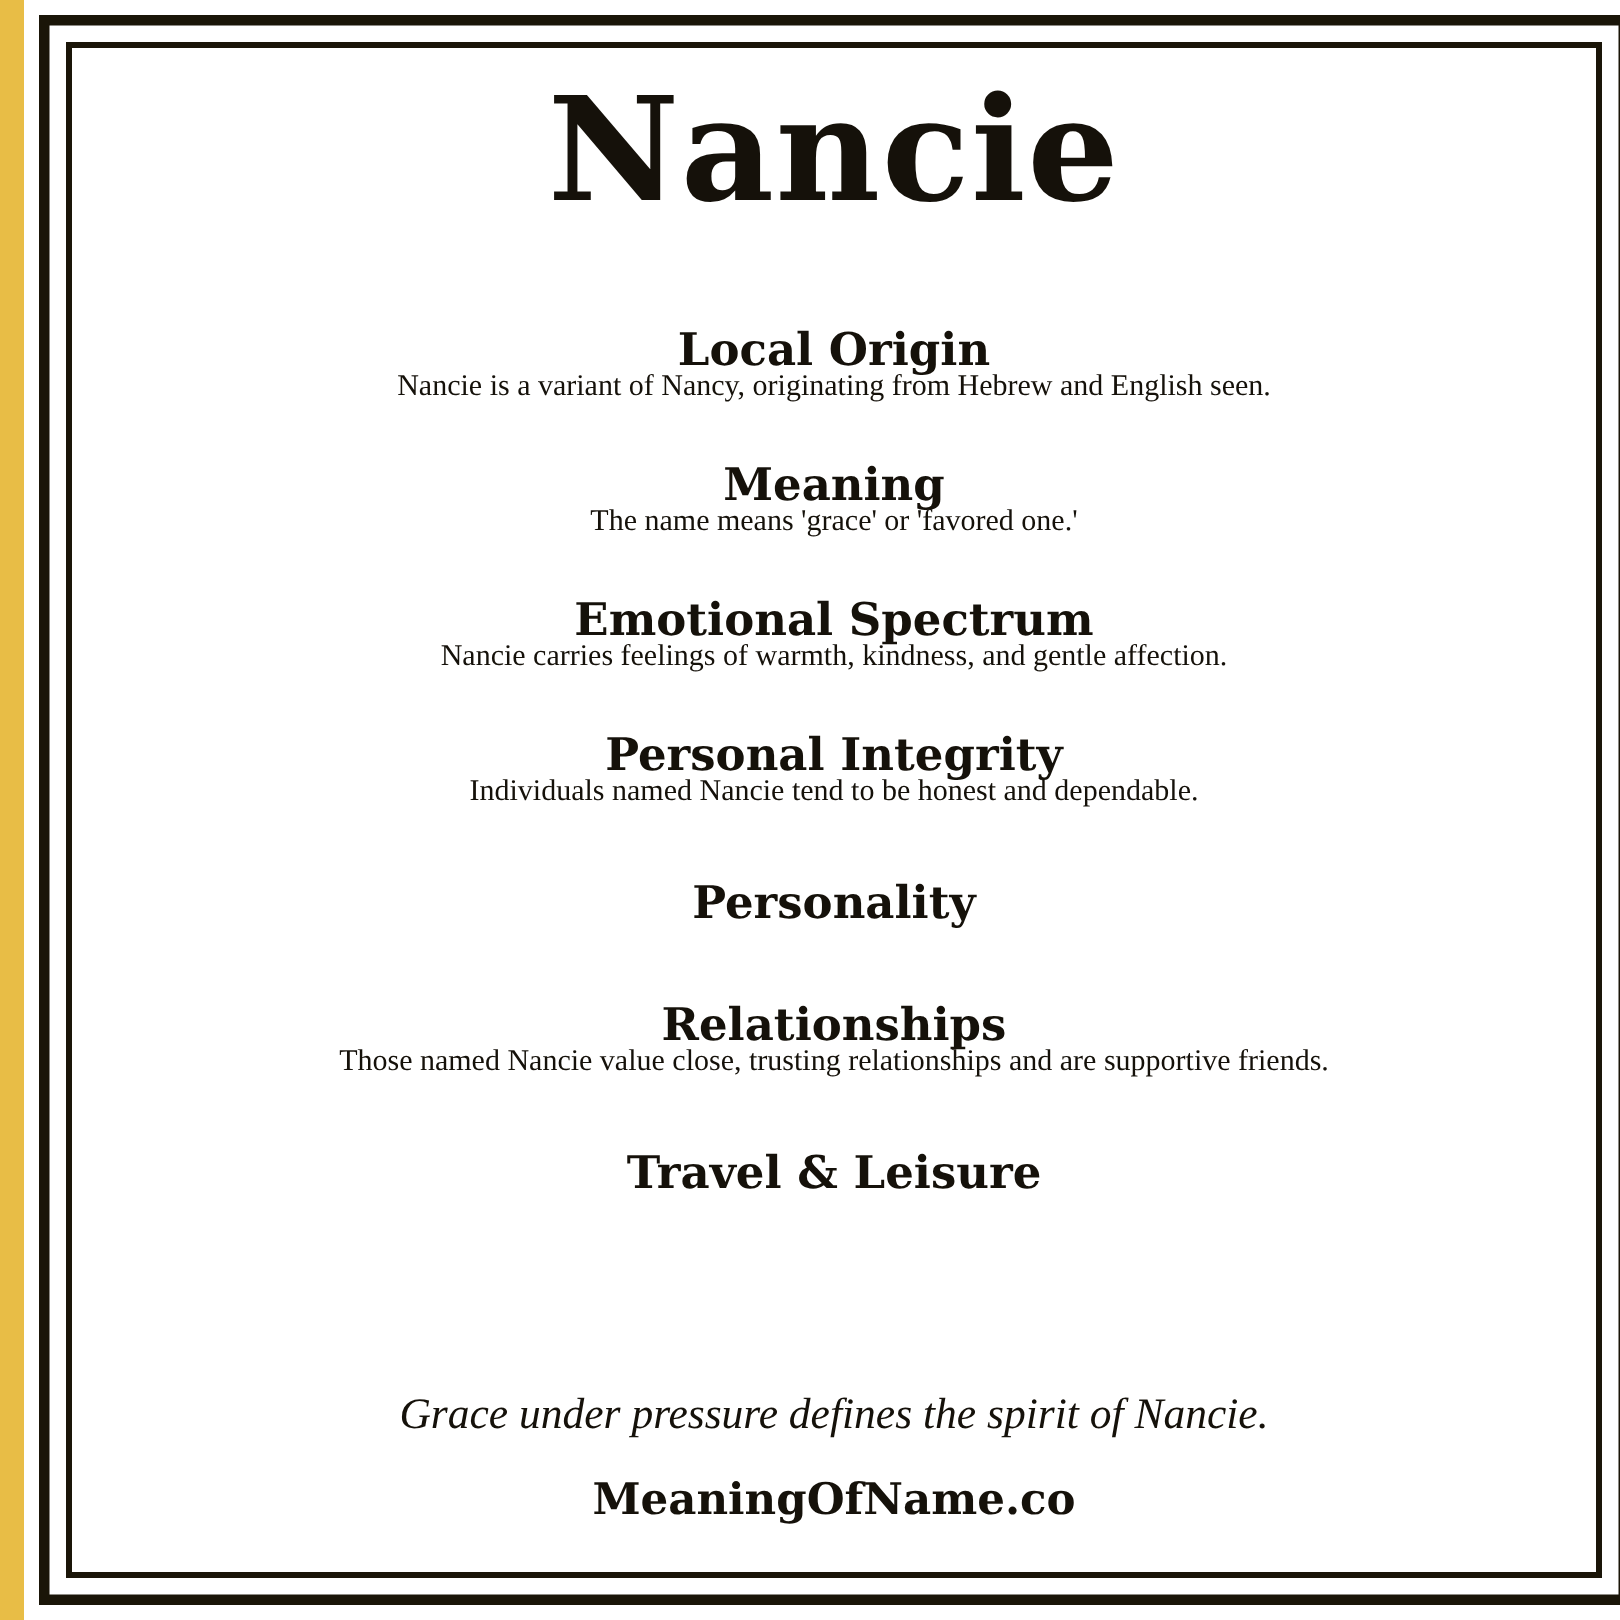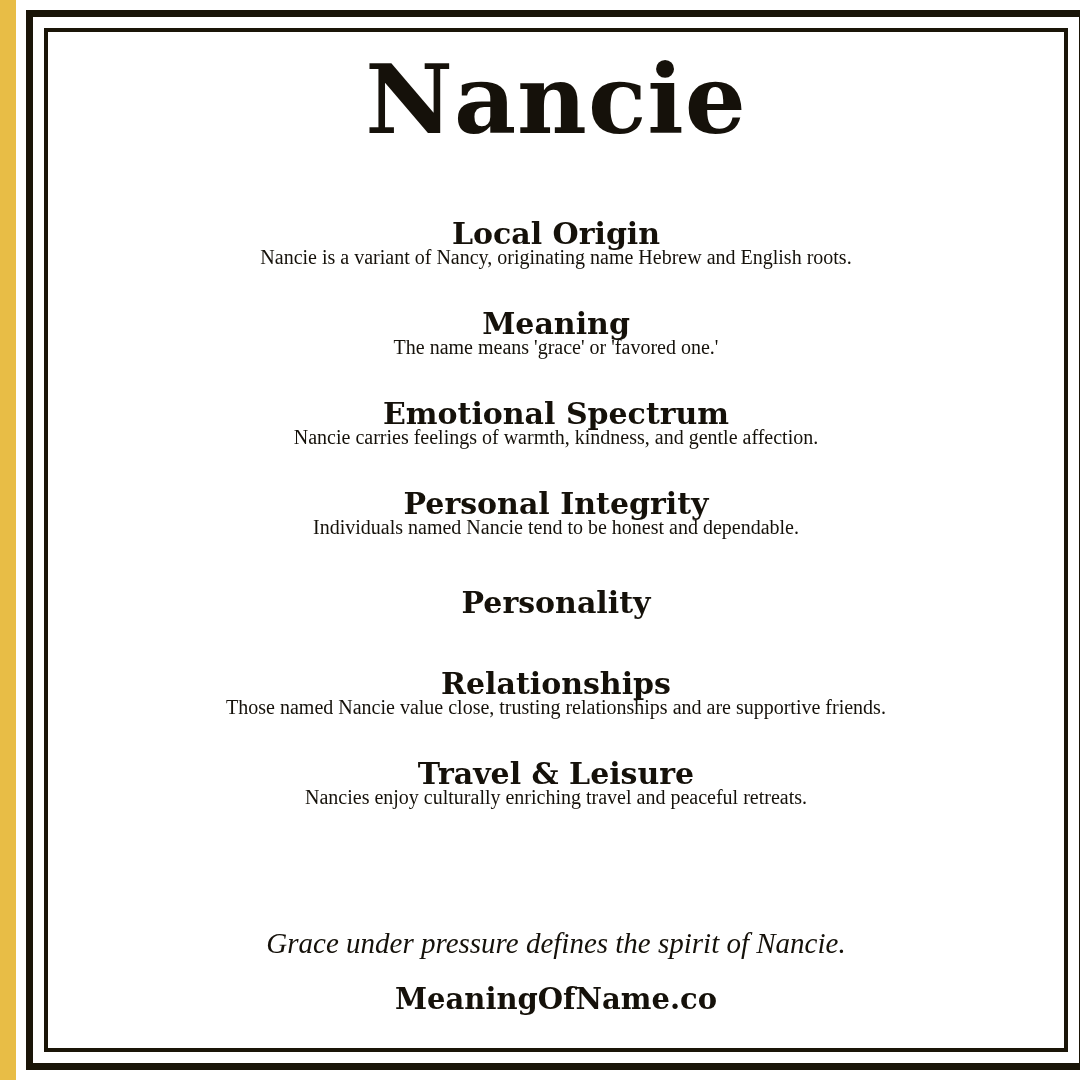--- a/index.html
+++ b/index.html
@@ -158,21 +158,21 @@
   <div class="content">
 
     <h1 class="title">Nancie</h1>
 
     <div class="sections">
 
       <div class="section">
         <div class="dot-bl"></div>
         <div class="dot-br"></div>
         <div class="sec-title">Local Origin</div>
-        <div class="sec-desc">Nancie is a variant of Nancy, originating name Hebrew and English roots.</div>
+        <div class="sec-desc">Nancie is a variant of Nancy, originating from Hebrew and English seen.</div>
       </div>
 
       <div class="section">
         <div class="dot-bl"></div>
         <div class="dot-br"></div>
         <div class="sec-title">Meaning</div>
         <div class="sec-desc">The name means 'grace' or 'favored one.'</div>
       </div>
 
       <div class="section">
@@ -199,21 +199,20 @@
         <div class="dot-bl"></div>
         <div class="dot-br"></div>
         <div class="sec-title">Relationships</div>
         <div class="sec-desc">Those named Nancie value close, trusting relationships and are supportive friends.</div>
       </div>
 
       <div class="section">
         <div class="dot-bl"></div>
         <div class="dot-br"></div>
         <div class="sec-title">Travel &amp; Leisure</div>
-        <div class="sec-desc">Nancies enjoy culturally enriching travel and peaceful retreats.</div>
       </div>
 
     </div>
 
     <div class="footer">
       <div class="tagline">Grace under pressure defines the spirit of Nancie.</div>
       <div class="brand">MeaningOfName.co</div>
     </div>
 
   </div>

